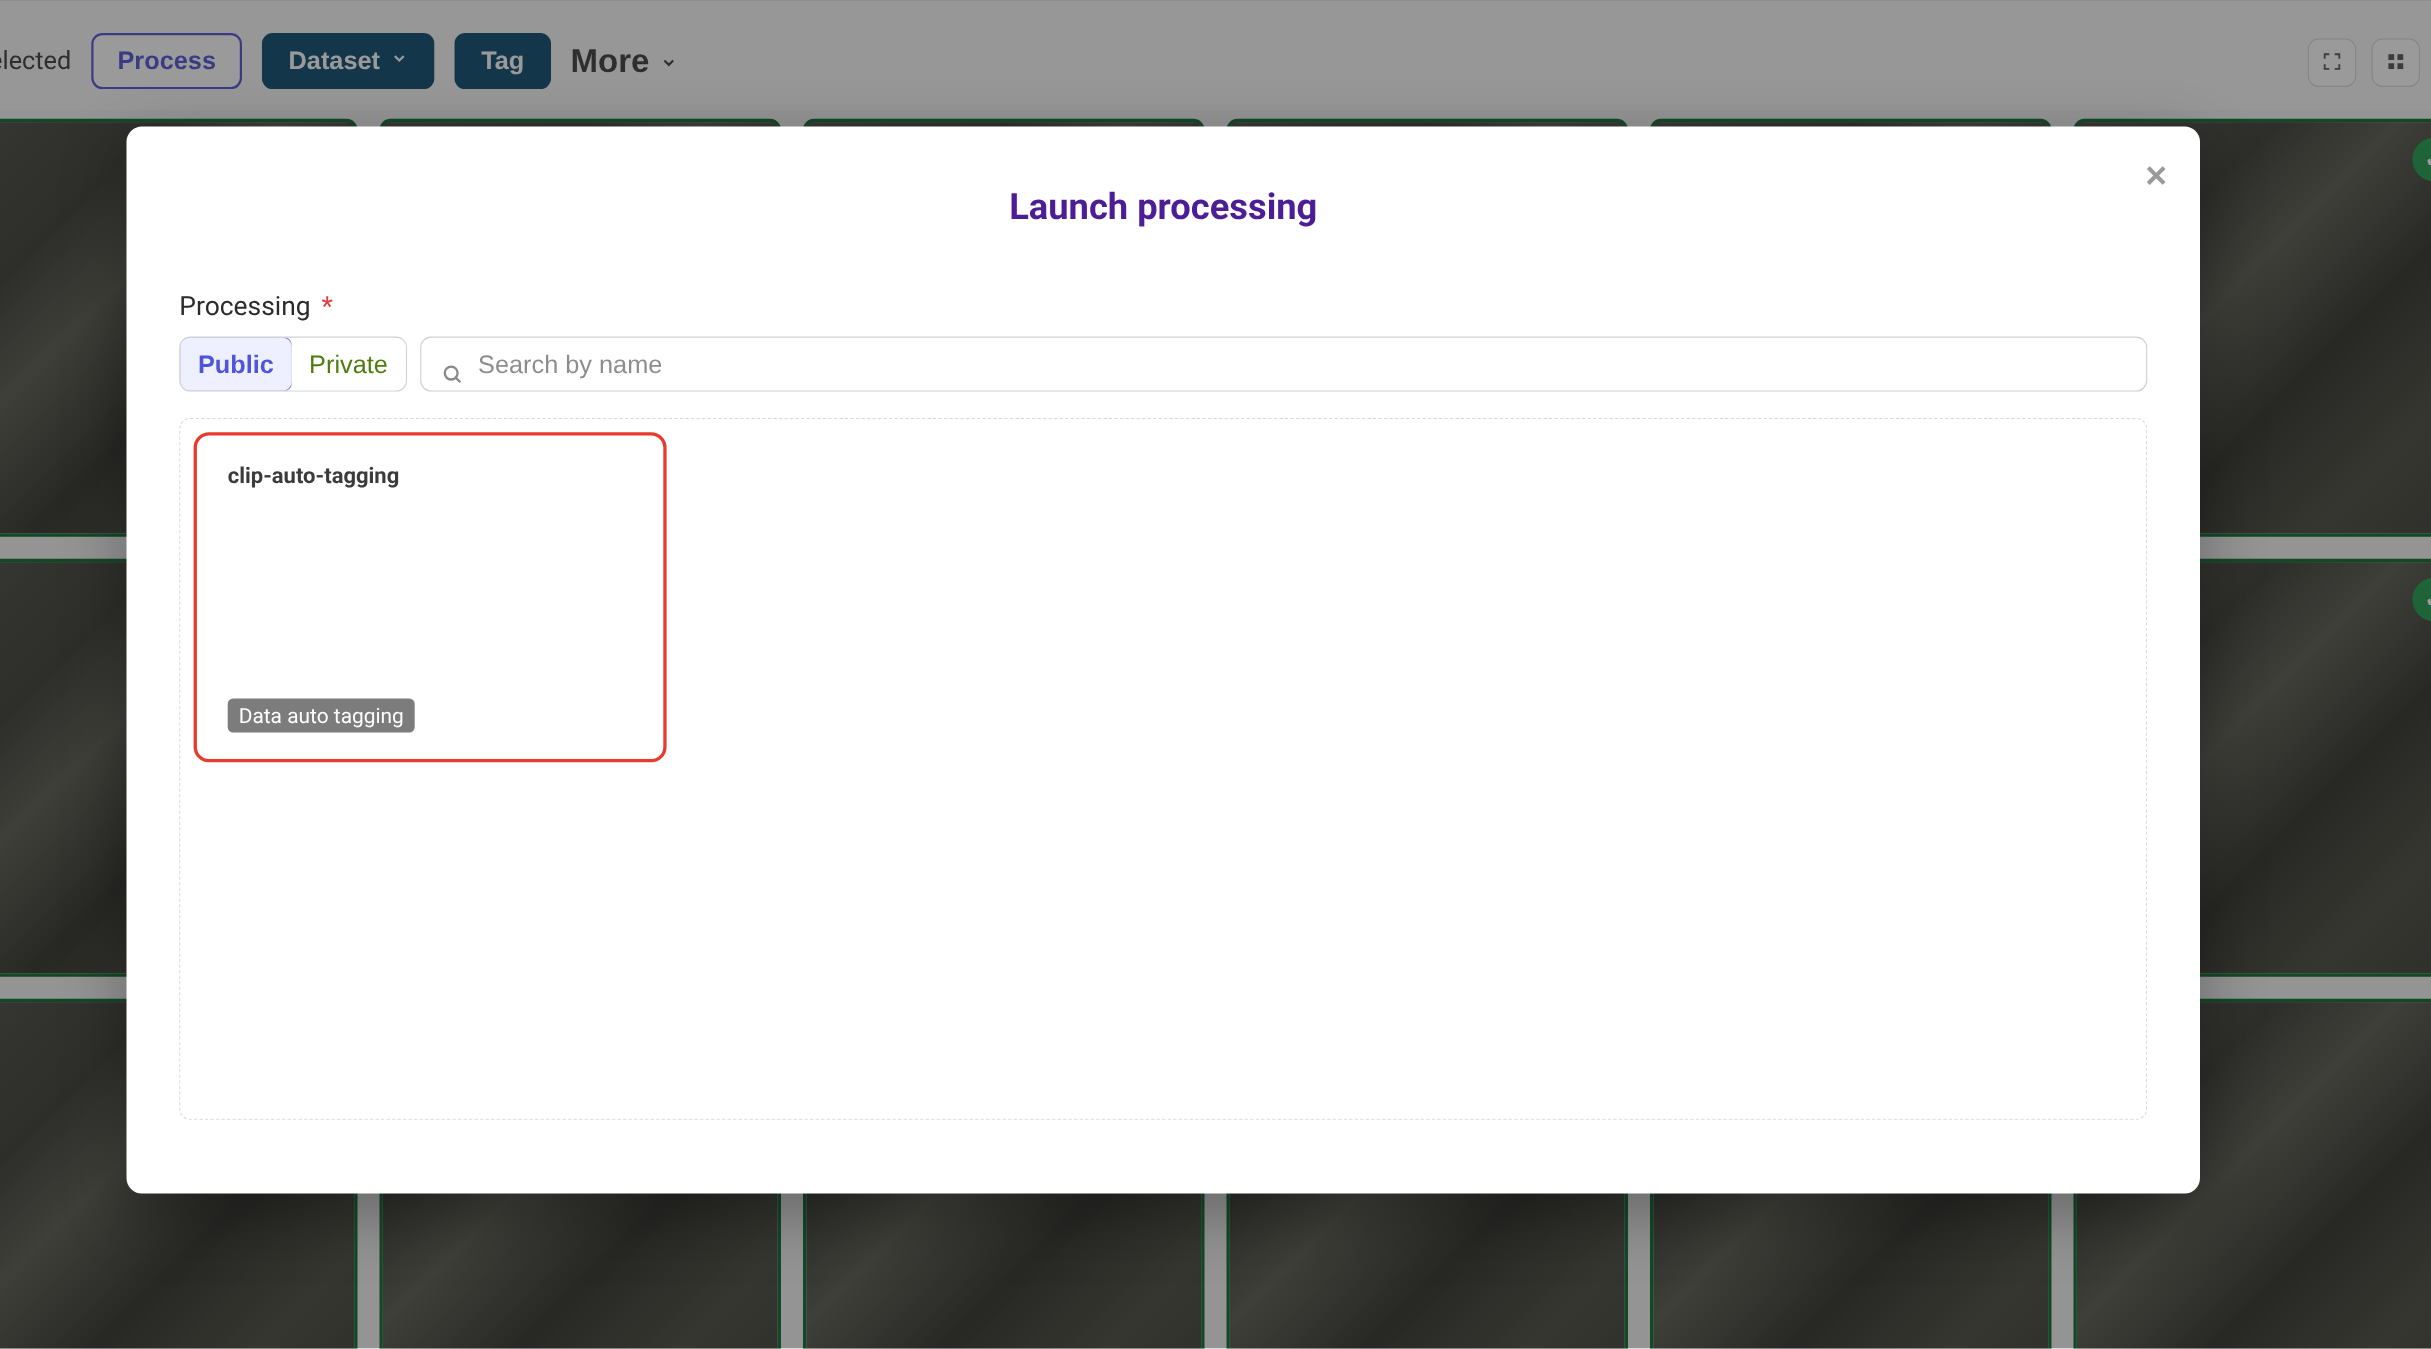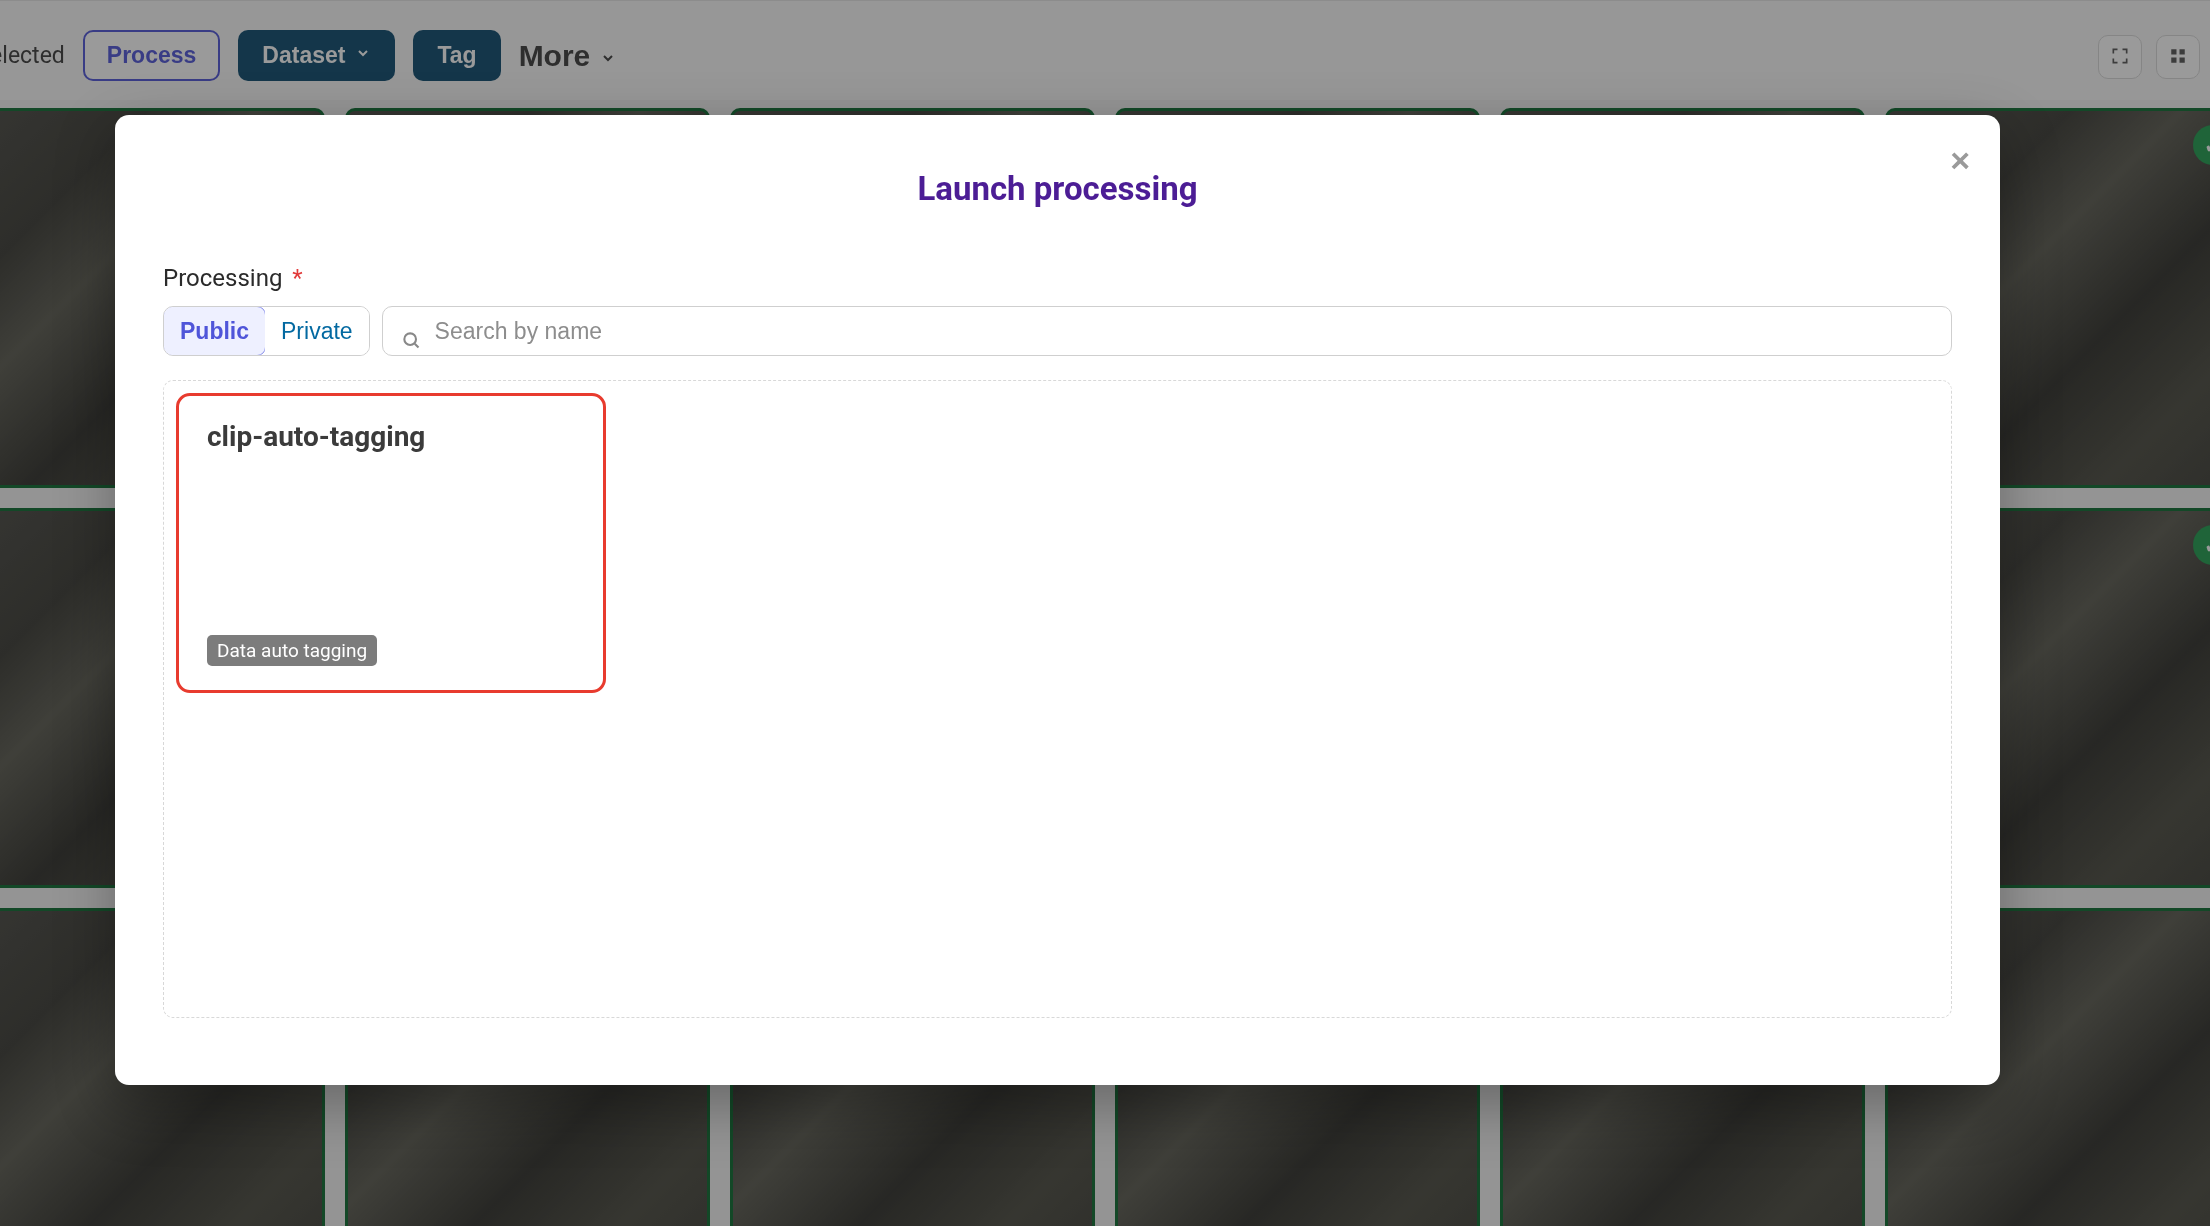--- a/index.html
+++ b/index.html
@@ -161,21 +161,21 @@
     border: 1.5px solid #cfcfcf;
     border-radius: 10px;
     overflow: hidden;
     justify-content: center;
   }
   .seg-toggle button {
     background: #fff;
     border: none;
     padding: 10px 16px;
     font-size: 23px;
-    color: #0369a1;
+    color: #4d7c0f;
     cursor: pointer;
   }
   .seg-toggle button.active {
     color: #4f55d9;
     background: #eef0ff;
     border: 1.5px solid #8a90ea;
     border-radius: 9px;
     margin: -1px;
     font-weight: 600;
   }
@@ -212,21 +212,21 @@
     width: 430px;
     height: 300px;
     border: 3.5px solid #e83b2e;
     border-radius: 14px;
     padding: 24px 28px;
     display: flex;
     flex-direction: column;
     cursor: pointer;
   }
   .proc-card h3 {
-    font-size: 28px;
+    font-size: 20px;
     font-weight: 700;
     color: #3b3b3b;
     margin-bottom: 12px;
   }
   .proc-card p {
     font-size: 20px;
     line-height: 1.35;
     color: #8b8b8b;
   }
   .proc-card .spacer { flex: 1; }

